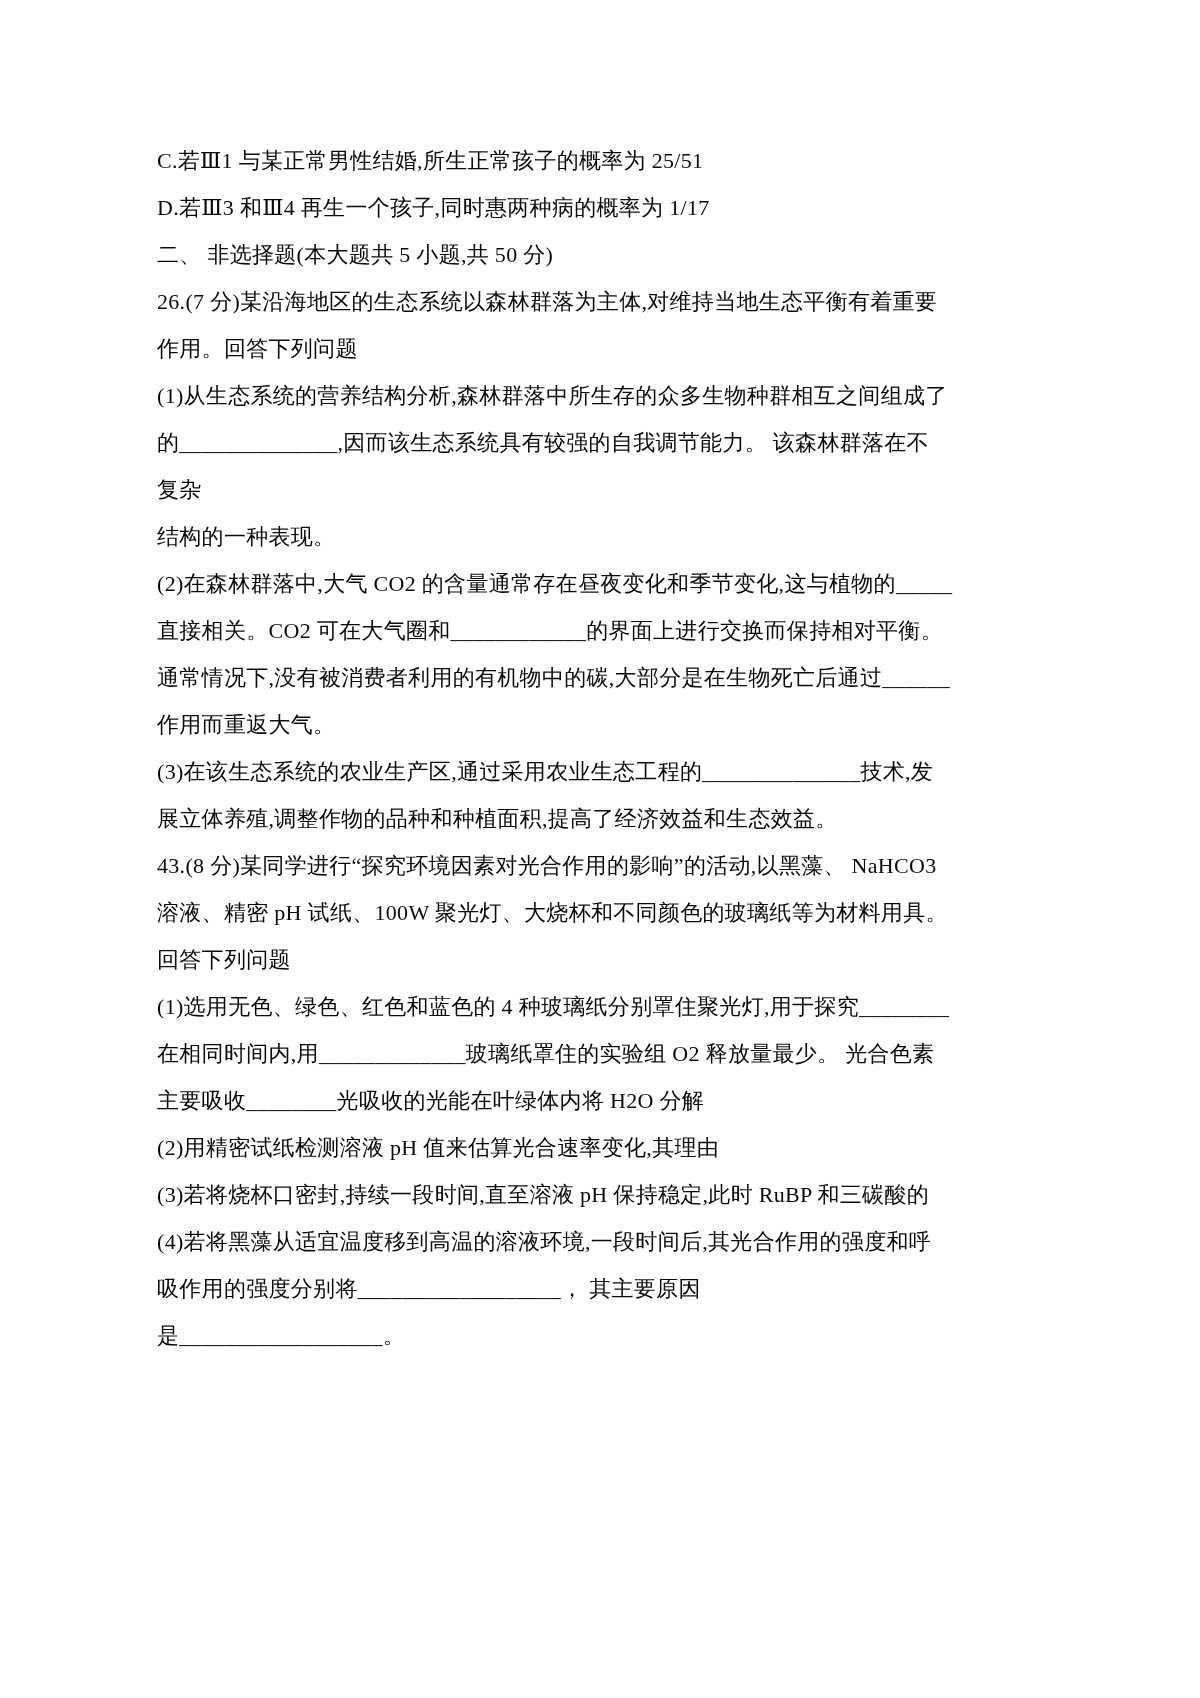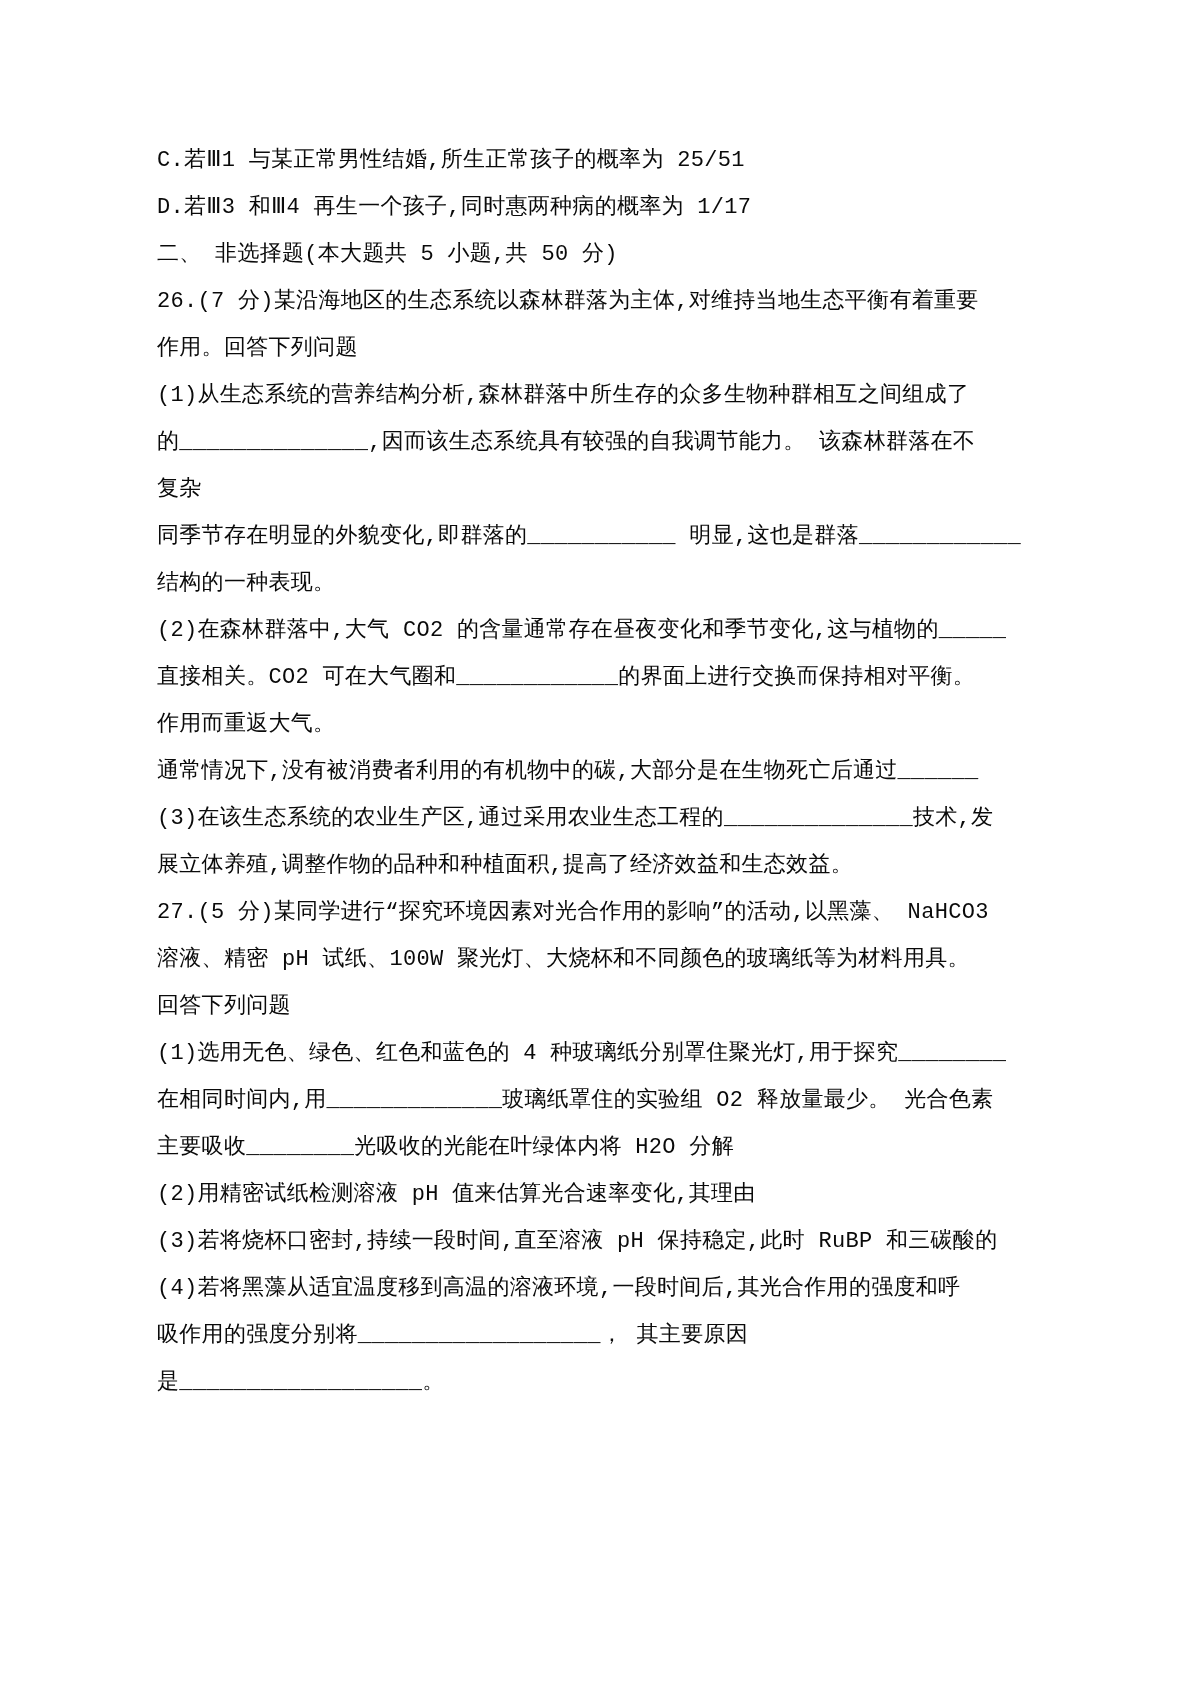--- a/index.html
+++ b/index.html
@@ -17,21 +17,20 @@
   }
   .page {
     position: absolute;
     left: 0;
     top: 0;
     width: 1200px;
     height: 1698px;
     background: #ffffff;
     box-sizing: border-box;
     padding: 137px 60px 0 157px;
-    font-family: Liberation Mono, monospace;
   }
   .doc-lines p.line {
     margin: 0;
     padding: 0;
     font-size: 22px;
     line-height: 47px;
     height: 47px;
     white-space: pre;
     letter-spacing: 0.3px;
     color: #0a0a0a;
@@ -44,29 +43,28 @@
 <main class="page">
   <section class="doc-lines" id="doc-lines">
       <p class="line">C.若Ⅲ1 与某正常男性结婚,所生正常孩子的概率为 25/51</p>
       <p class="line">D.若Ⅲ3 和Ⅲ4 再生一个孩子,同时惠两种病的概率为 1/17</p>
       <p class="line">二、 非选择题(本大题共 5 小题,共 50 分)</p>
       <p class="line">26.(7 分)某沿海地区的生态系统以森林群落为主体,对维持当地生态平衡有着重要</p>
       <p class="line">作用。回答下列问题</p>
       <p class="line">(1)从生态系统的营养结构分析,森林群落中所生存的众多生物种群相互之间组成了</p>
       <p class="line">的______________,因而该生态系统具有较强的自我调节能力。 该森林群落在不</p>
       <p class="line">复杂</p>
-      <p class="line">同季节存在明显的外貌变化,即群落的___________ 明显,这也是群落____________</p>
       <p class="line">结构的一种表现。</p>
       <p class="line">(2)在森林群落中,大气 CO2 的含量通常存在昼夜变化和季节变化,这与植物的_____</p>
       <p class="line">直接相关。CO2 可在大气圈和____________的界面上进行交换而保持相对平衡。</p>
+      <p class="line">通常情况下,没有被消费者利用的有机物中的碳,大部分是在生物死亡后通过______</p>
       <p class="line">作用而重返大气。</p>
-      <p class="line">通常情况下,没有被消费者利用的有机物中的碳,大部分是在生物死亡后通过______</p>
       <p class="line">(3)在该生态系统的农业生产区,通过采用农业生态工程的______________技术,发</p>
       <p class="line">展立体养殖,调整作物的品种和种植面积,提高了经济效益和生态效益。</p>
-      <p class="line">27.(5 分)某同学进行“探究环境因素对光合作用的影响”的活动,以黑藻、 NaHCO3</p>
+      <p class="line">43.(8 分)某同学进行“探究环境因素对光合作用的影响”的活动,以黑藻、 NaHCO3</p>
       <p class="line">溶液、精密 pH 试纸、100W 聚光灯、大烧杯和不同颜色的玻璃纸等为材料用具。</p>
       <p class="line">回答下列问题</p>
       <p class="line">(1)选用无色、绿色、红色和蓝色的 4 种玻璃纸分别罩住聚光灯,用于探究________</p>
       <p class="line">在相同时间内,用_____________玻璃纸罩住的实验组 O2 释放量最少。 光合色素</p>
       <p class="line">主要吸收________光吸收的光能在叶绿体内将 H2O 分解</p>
       <p class="line">(2)用精密试纸检测溶液 pH 值来估算光合速率变化,其理由</p>
       <p class="line">(3)若将烧杯口密封,持续一段时间,直至溶液 pH 保持稳定,此时 RuBP 和三碳酸的</p>
       <p class="line">(4)若将黑藻从适宜温度移到高温的溶液环境,一段时间后,其光合作用的强度和呼</p>
       <p class="line">吸作用的强度分别将__________________， 其主要原因</p>
       <p class="line">是__________________。</p>

